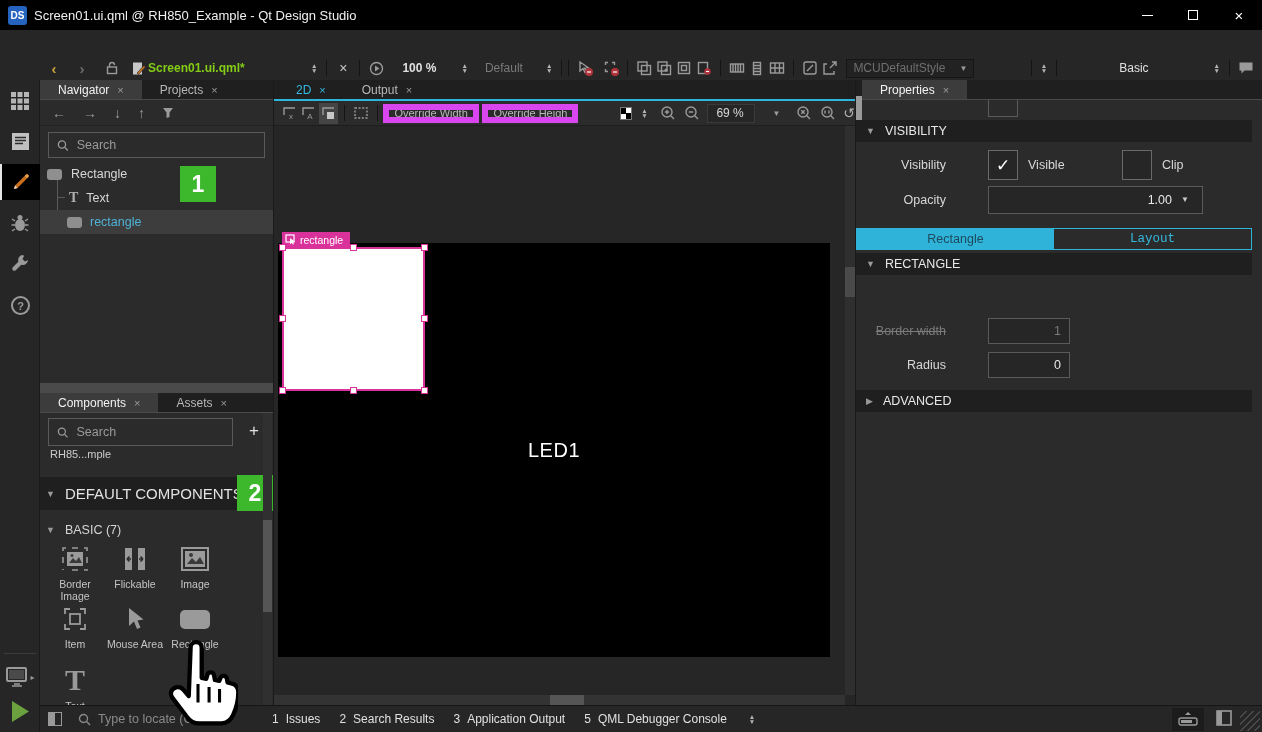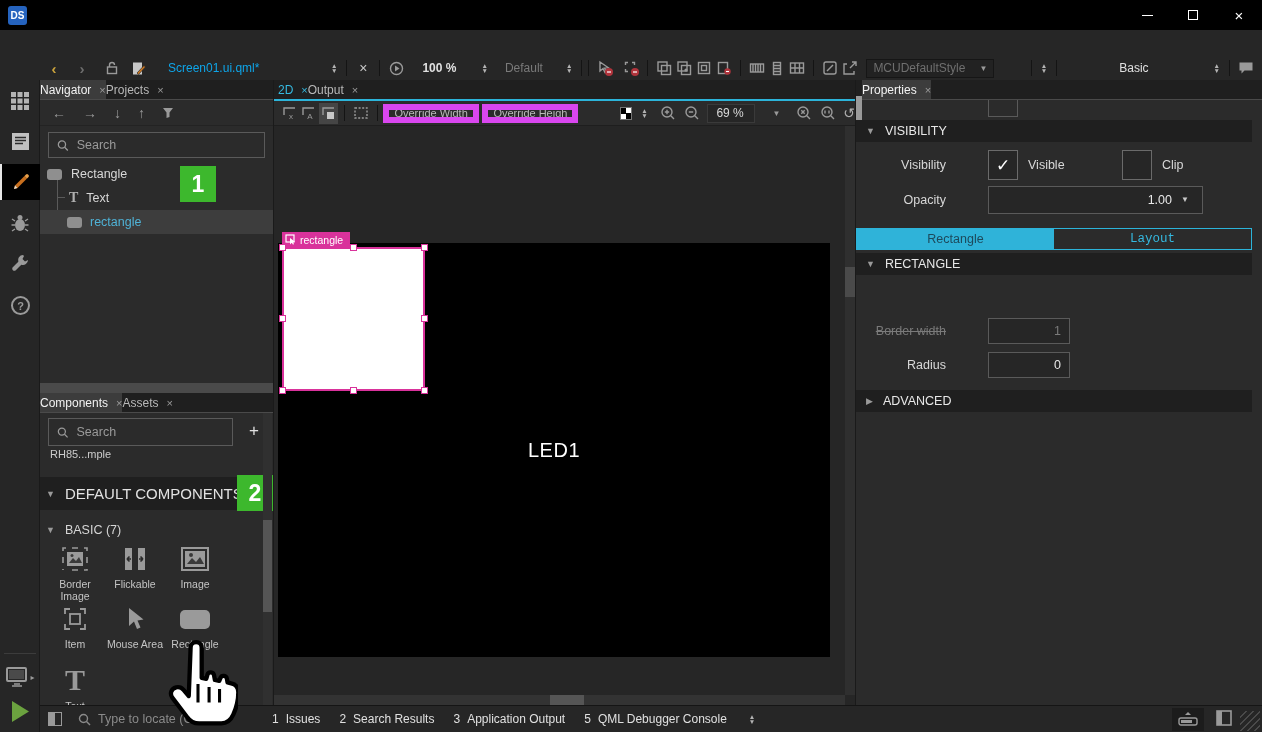--- a/index.html
+++ b/index.html
@@ -25,41 +25,41 @@
   .menu-item { display:inline-block; font-size:13px; color:#f0f0f0; }
   .menu-item::first-letter { text-decoration:underline; }
 
   
   .toolbar { position:absolute; left:0; top:56px; width:100%; height:24px; background:#262626;
     display:flex; align-items:center; font-size:12px; color:#c8c8c8; }
   .tb-sep { width:1px; height:16px; background:#141414; margin:0 6px; }
   .tb-ic { display:flex; align-items:center; justify-content:center; height:20px; min-width:20px; }
   .tb-back { color:#c9a23c; font-size:15px; font-weight:bold; margin-left:44px; }
   .tb-fwd  { color:#6d6d6d; font-size:15px; font-weight:bold; margin-left:8px; }
-  .tb-file { margin-left:20px; color:#0ea5e9; width:160px; }
+  .tb-file { margin-left:0; color:#84cc16; width:160px;font-weight:bold; }
   .spin { display:flex; flex-direction:column; line-height:5px; font-size:6.5px; color:#b4b4b4; padding:0 3px; }
   .tb-dim { color:#7a7a7a; }
   .combo-dark { background:#222; border:1px solid #161616; color:#6f6f6f; height:19px;
     display:flex; align-items:center; padding:0 6px; gap:14px; }
   .caret { font-size:8px; color:#9a9a9a; }
   svg .ln { stroke:#9a9a9a; stroke-width:1.4; fill:none; }
   svg .fl { fill:#9a9a9a; }
 
   
   .sidebar { position:absolute; left:0; top:80px; width:40px; bottom:0; background:#262626;
     border-right:1px solid #1a1a1a; }
   .sb-btn { width:40px; height:34px; display:flex; align-items:center; justify-content:center; }
   .sb-active { background:#000; height:36px; border-left:2px solid #e6e6e6; }
   .sb-bottom { position:absolute; bottom:0; left:0; width:40px; }
   .sb-divider { width:32px; margin:0 4px 6px 4px; border-top:1px solid #3c3c3c; }
 
   
   .ptabs { position:absolute; left:0; top:0; height:20px; width:100%; background:#1f1f1f;
     display:flex; border-bottom:1px solid #4a4a4a; }
-  .ptab { display:flex; align-items:center; gap:8px; padding:0 0; font-size:12px; color:#b8b8b8; }
+  .ptab { display:flex; align-items:center; gap:8px; padding:0 18px; font-size:12px; color:#b8b8b8; }
   .ptab.active { background:#3c3c3c; color:#f2f2f2; }
   .tab-x { font-size:11px; color:#9a9a9a; }
 
   
   .left-panel { position:absolute; left:40px; top:80px; width:233px; height:625px; background:#2b2b2b; }
   .nav-toolbar { position:absolute; left:0; top:20px; width:100%; height:26px; background:#2b2b2b;
     display:flex; align-items:center; gap:17px; padding-left:12px; color:#9a9a9a; font-size:14px;
     border-bottom:1px solid #232323; }
   .searchbox { position:absolute; display:flex; align-items:center; gap:8px; padding:0 8px;
     border:1px solid #5a5a5a; background:#2b2b2b; }
@@ -163,20 +163,21 @@
   
   .hand { position:absolute; left:158px; top:640px; z-index:50; }
 </style>
 </head>
 <body>
 
 <div class="app">
 
   <div class="titlebar">
     <div class="ds-logo">DS</div>
+    <div class="win-title">Screen01.ui.qml @ RH850_Example - Qt Design Studio</div>
     <div class="win-controls">
       <div class="win-btn">
           <span class="glyph-min"></span>
         </div>
       <div class="win-btn">
           <span class="glyph-max"></span>
         </div>
       <div class="win-btn">
           <span class="glyph-close">×</span>
         </div>

